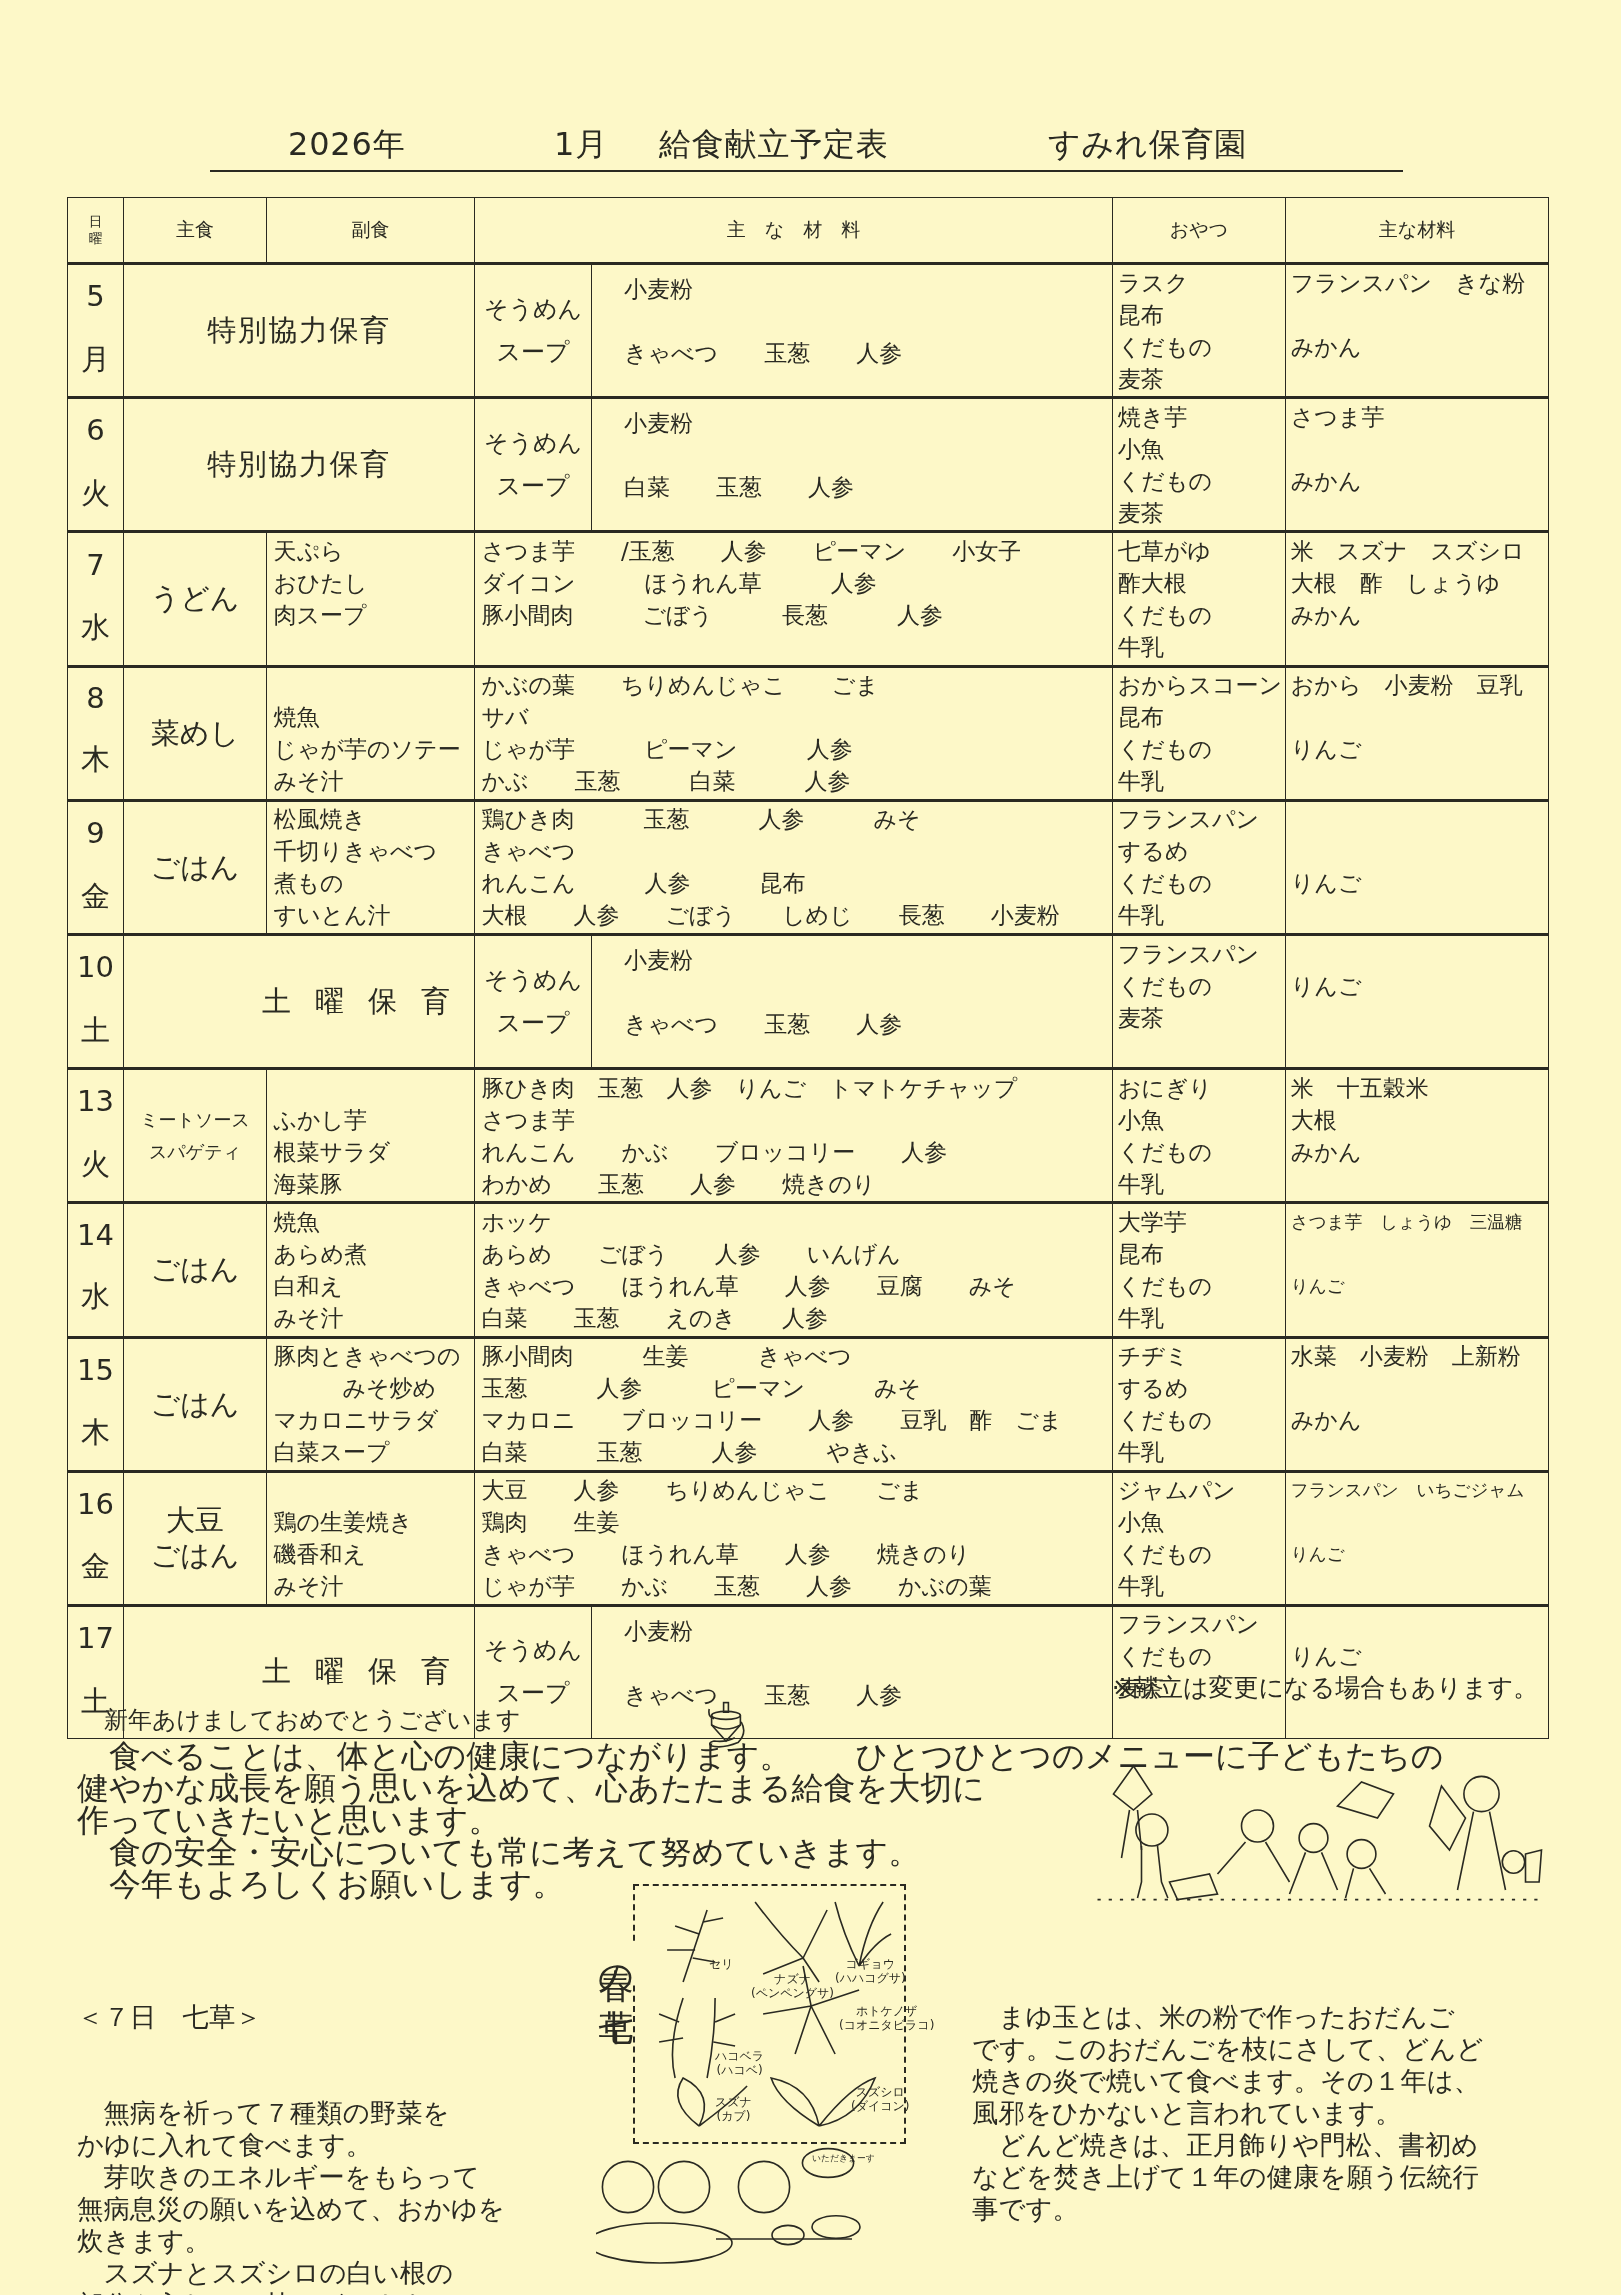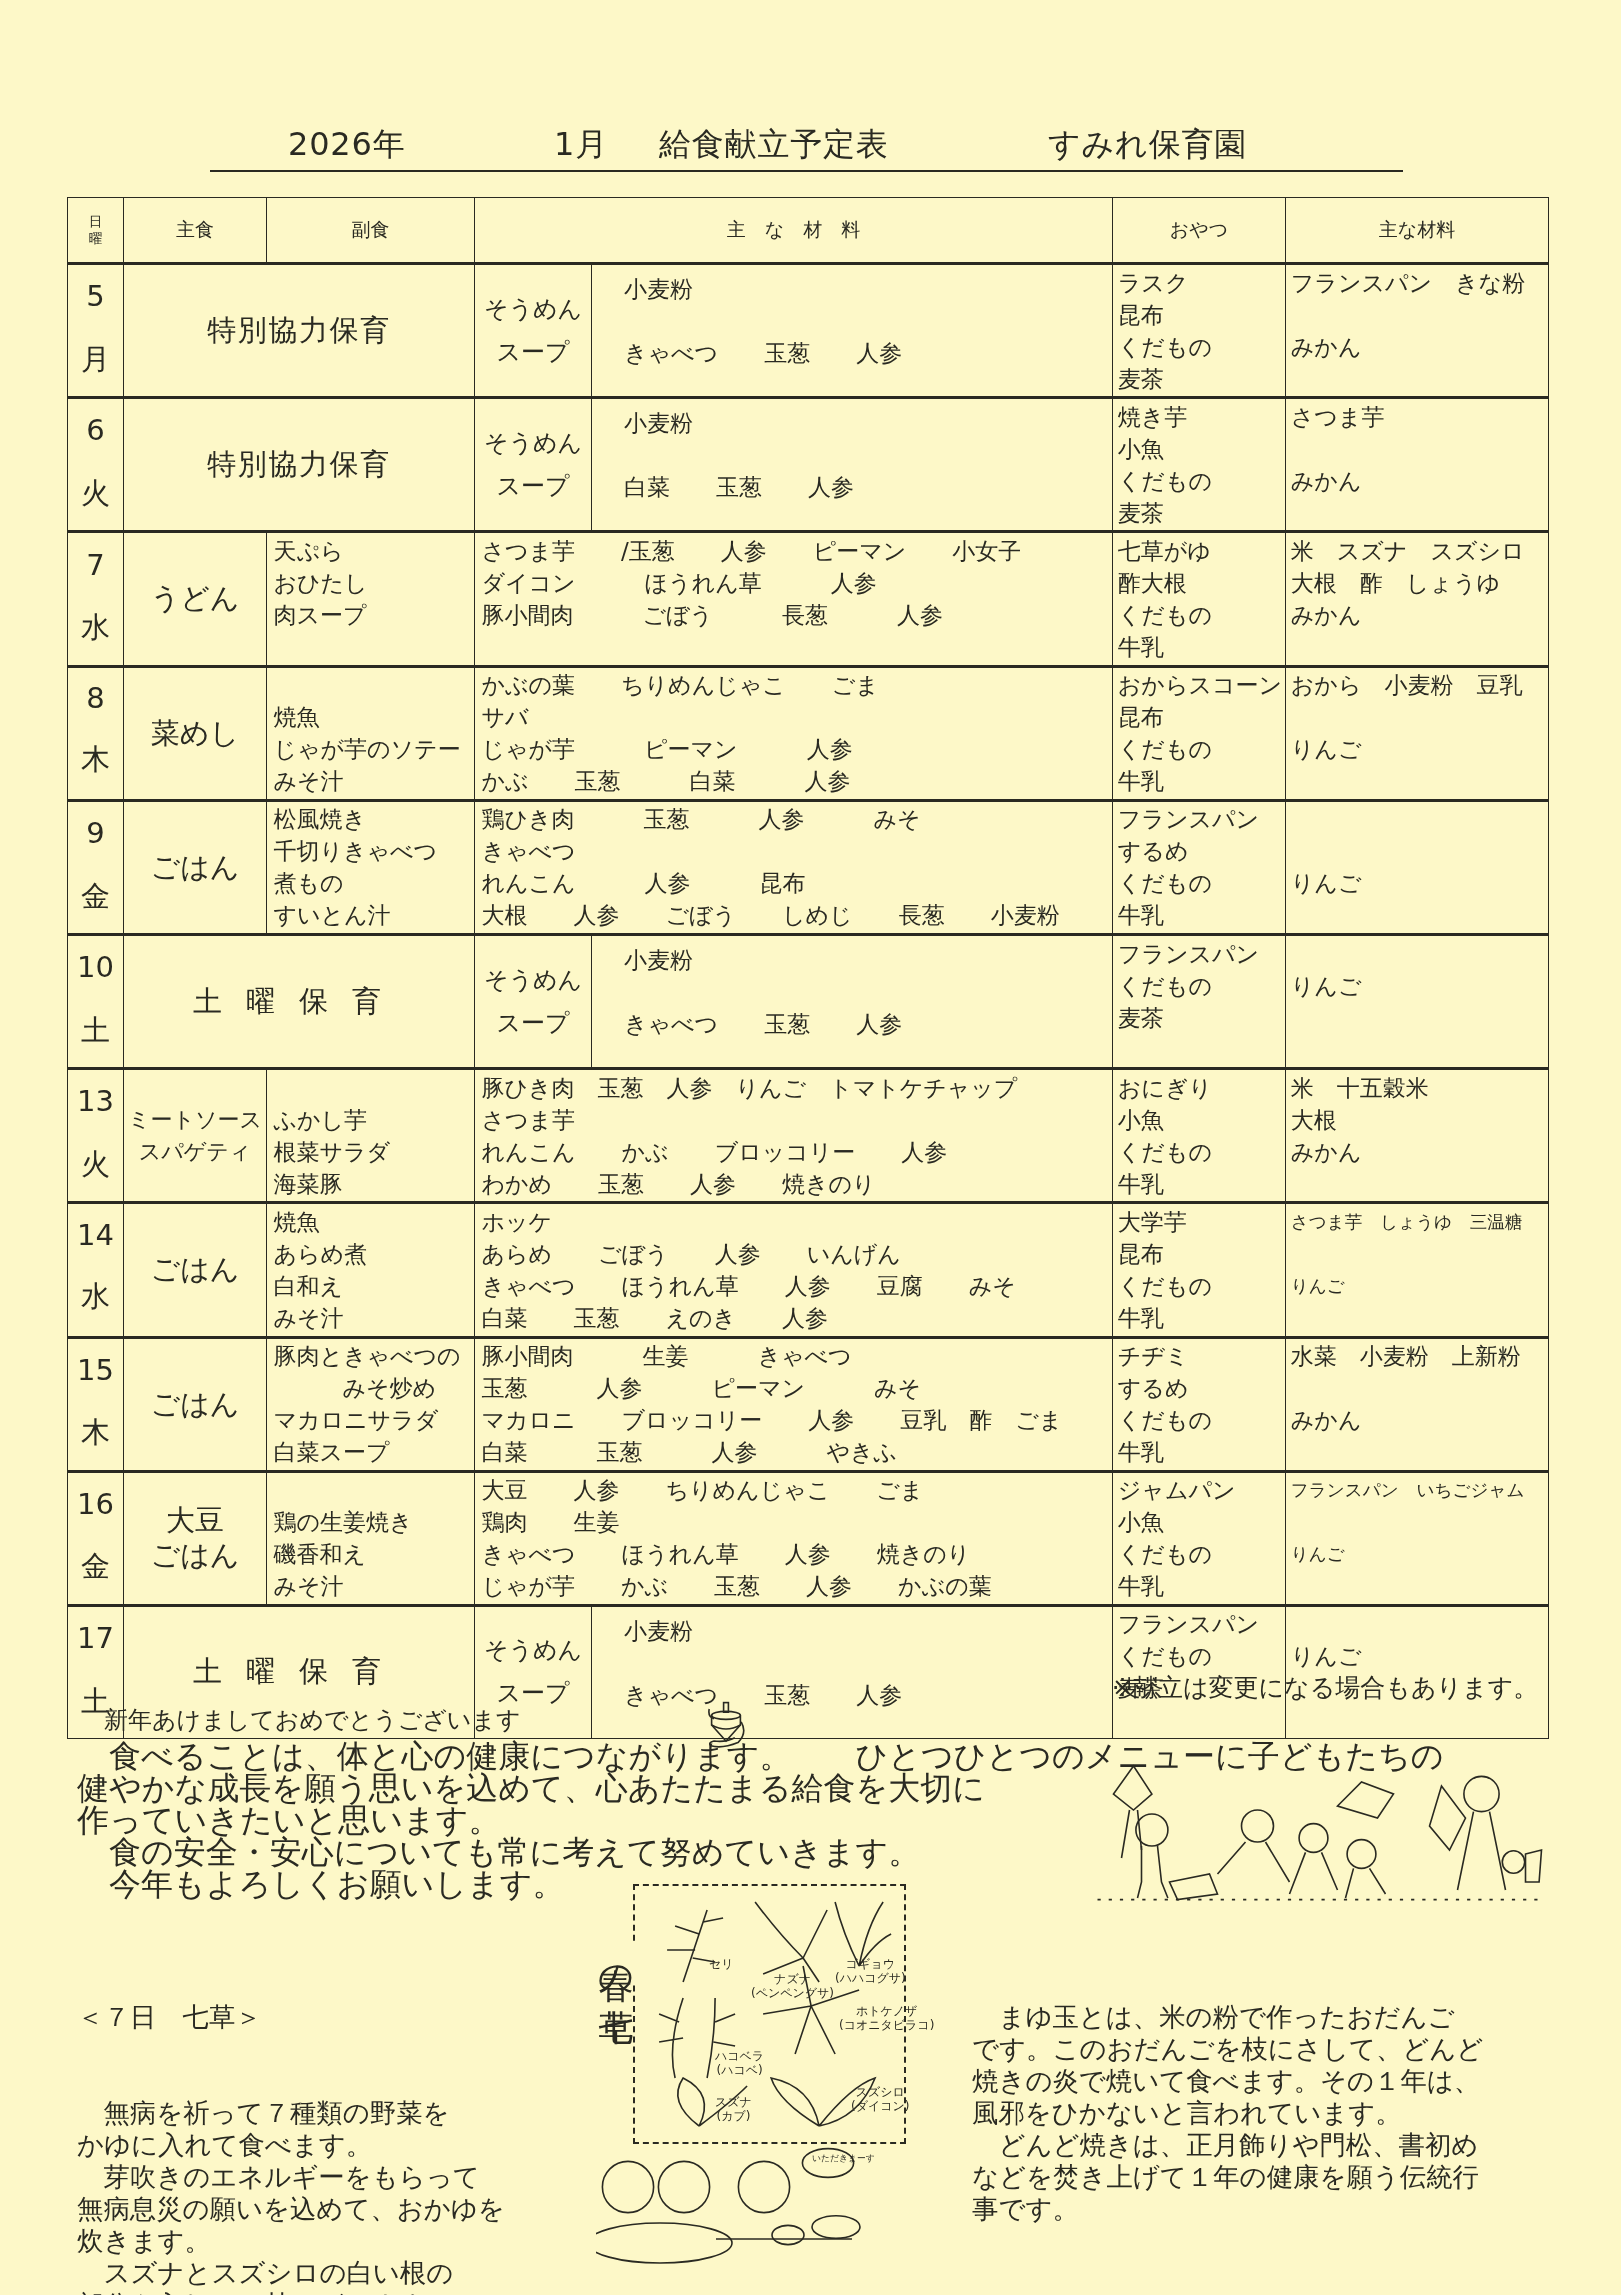--- a/index.html
+++ b/index.html
@@ -35,23 +35,23 @@
     vertical-align: top;
     padding: 0;
     overflow: hidden;
   }
   table.menu tr.row-sep td { border-top: 3.2px solid #2a2a22; }
   table.menu thead th { font-weight: normal; height: 64px; vertical-align: middle; text-align: center; font-size: 19px; border-bottom: 3.2px solid #2a2a22; }
   table.menu thead th.dh { font-size: 13.6px; line-height: 17px; }
   td.daycell { vertical-align: middle; }
   .day-wrap { display: flex; flex-direction: column; justify-content: space-around; align-items: center; font-size: 29px; line-height: 32px; }
   .staple { text-align: center; vertical-align: middle !important; font-size: 29px; line-height: 35px; }
-  .staple.small { font-size: 22px; line-height: 32px; }
+  .staple.small { font-size: 18px; line-height: 32px; }
   .special { text-align: center; vertical-align: middle !important; font-size: 29px; letter-spacing: 1.6px; }
-  .special.spaced { letter-spacing: 24px; }
+  .special.spaced { letter-spacing: 24px; text-align: right; }
   .lines { padding: 1.6px 6.4px; line-height: 32px; white-space: pre; }
   .lines div { height: 32px; white-space: pre; }
   .soumen { text-align: center; vertical-align: middle !important; font-size: 24px; line-height: 43px; padding-top: 4.8px; }
   .soumen div { height: 43px; }
   .ing-2 { padding: 8px 32px; }
   .ing-2 .r1 { height: 64px; }
   .snack-ing { padding: 1.6px 4.8px; line-height: 32px; }
   .snack-ing div { height: 32px; white-space: pre; }
   .snack-ing.small { font-size: 17.6px; }
 

